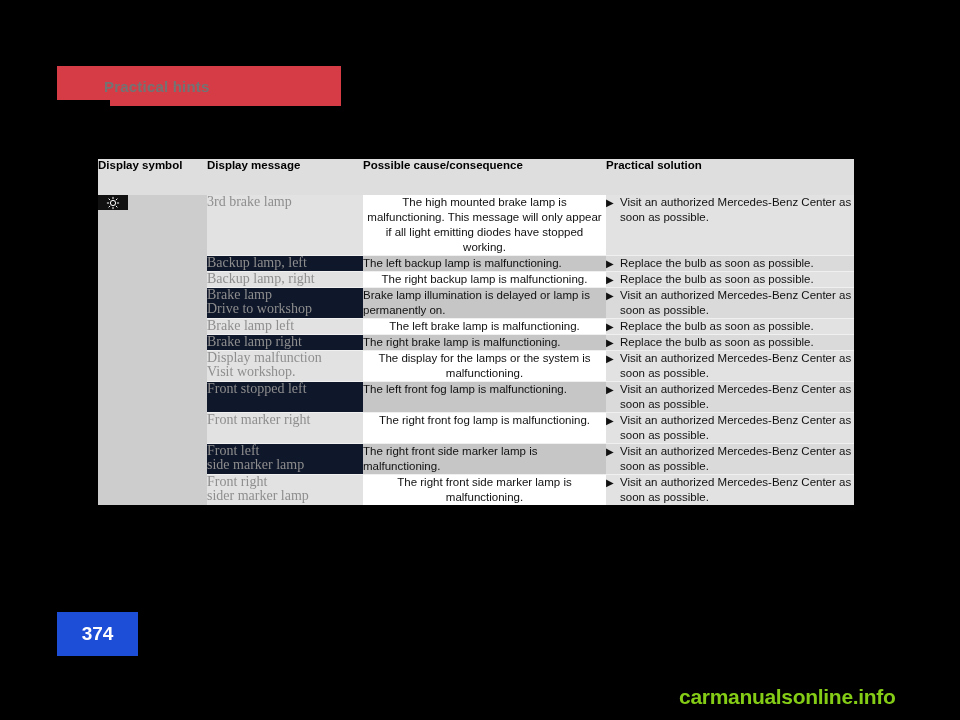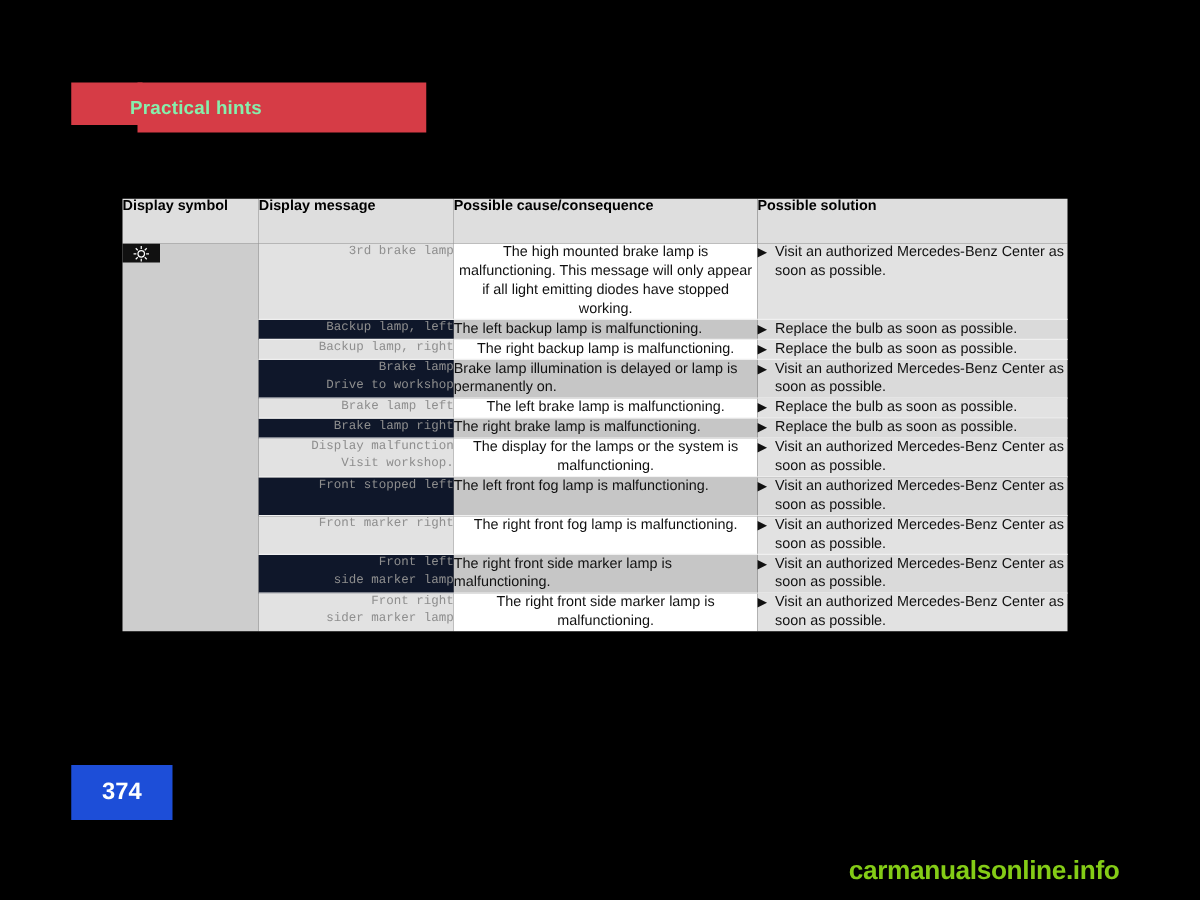--- a/index.html
+++ b/index.html
@@ -38,21 +38,21 @@
     width: 231px;
     height: 40px;
     background: #d63c46;
   }
   #header-title {
     position: absolute;
     left: 104px;
     top: 78px;
     font-size: 15px;
     font-weight: bold;
-    color: #86efac;
+    color: #737373;
     letter-spacing: 0.2px;
     white-space: nowrap;
   }
 
   
   #hints-table {
     position: absolute;
     left: 98px;
     top: 159px;
     width: 756px;
@@ -102,26 +102,25 @@
   }
   .symbol-badge svg {
     position: absolute;
     left: 50%;
     top: 50%;
     transform: translate(-50%, -50%);
   }
 
   
   td.msg-cell {
-    font-family: Liberation Mono, monospace;
-    font-size: 10px;
+    font-family: Liberation Serif, serif;
+    font-size: 14px;
     line-height: 14px;
     color: #8e8e8e;
     padding: 6px 6px 7px 8px;
-    text-align: right;
   }
   td.cause-cell {
     font-size: 11.5px;
     line-height: 15px;
     color: #111111;
     padding: 5px 8px 7px 7px;
   }
   td.sol-cell {
     font-size: 11.5px;
     line-height: 15px;
@@ -203,21 +202,21 @@
   <div id="header-bar"></div>
 </div>
 <div id="header-title">Practical hints</div>
 
 <table id="hints-table">
   <thead>
     <tr>
       <th class="col-symbol">Display symbol</th>
       <th class="col-message">Display message</th>
       <th class="col-cause">Possible cause/consequence</th>
-      <th class="col-solution">Possible solution</th>
+      <th class="col-solution">Practical solution</th>
     </tr>
   </thead>
   <tbody id="table-body">
       <tr class="shade-a">
         <td class="symbol-cell col-symbol" rowspan="11">
           <span class="symbol-badge">
             <svg width="13" height="13" viewBox="0 0 13 13">
               <circle cx="6.5" cy="6.5" r="2.6" fill="none" stroke="#ffffff" stroke-width="1"></circle>
               <line x1="6.5" y1="0.3" x2="6.5" y2="2.6" stroke="#ffffff" stroke-width="1"></line>
               <line x1="6.5" y1="10.4" x2="6.5" y2="12.7" stroke="#ffffff" stroke-width="1"></line>

